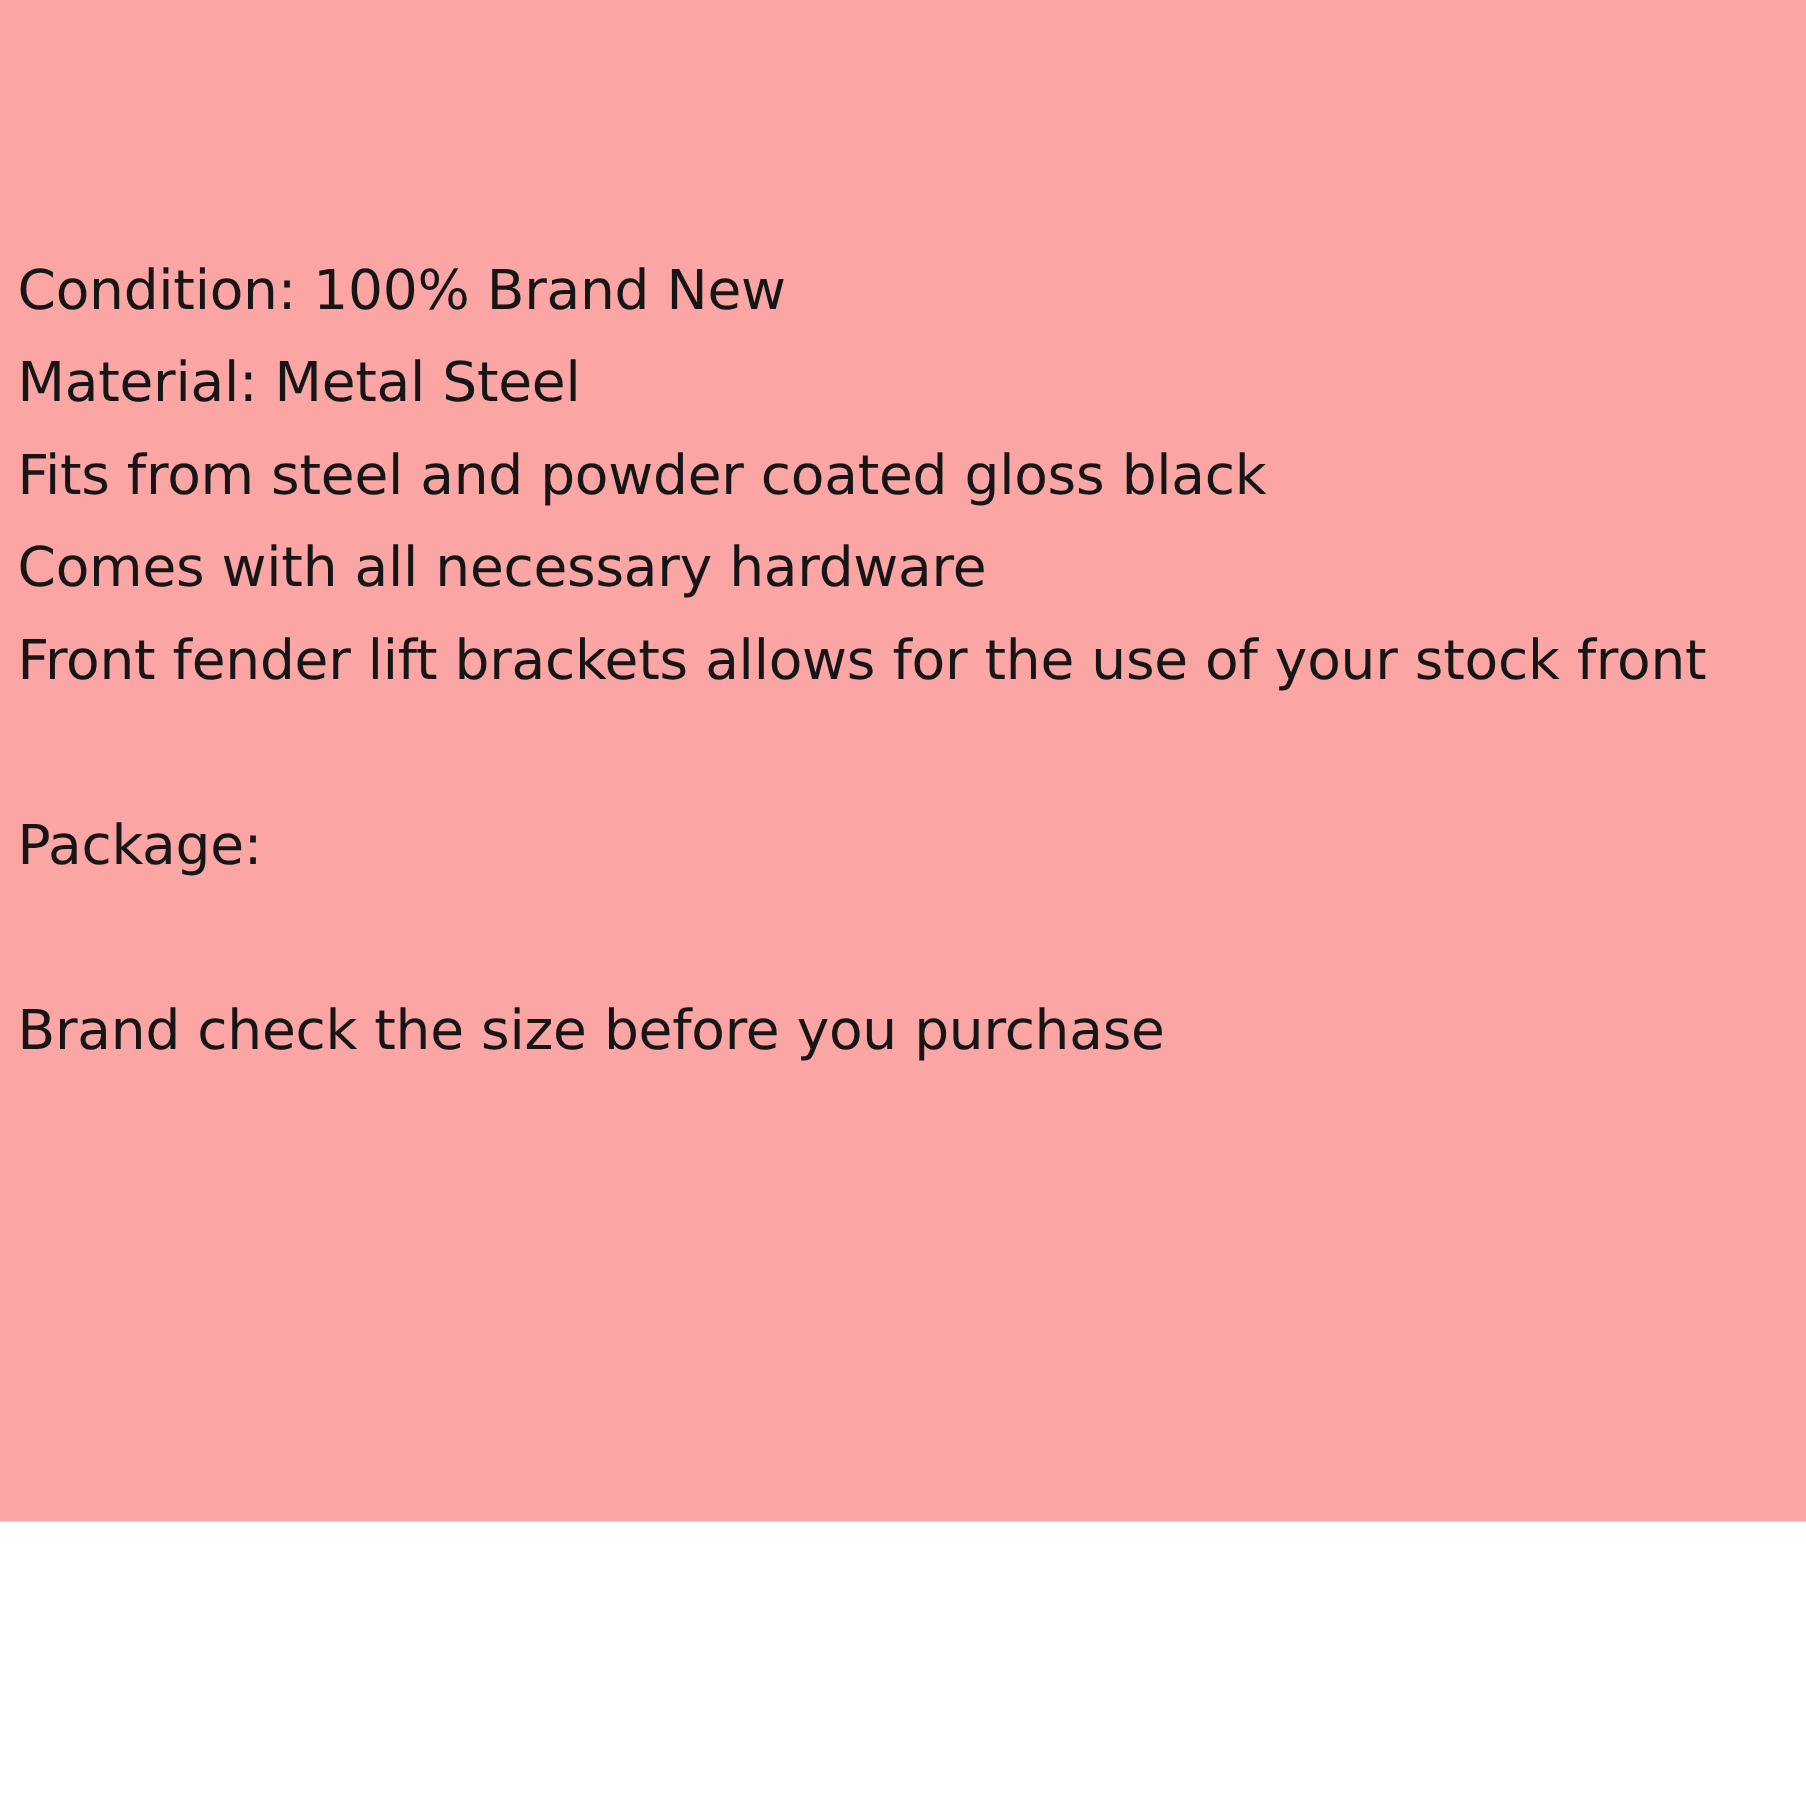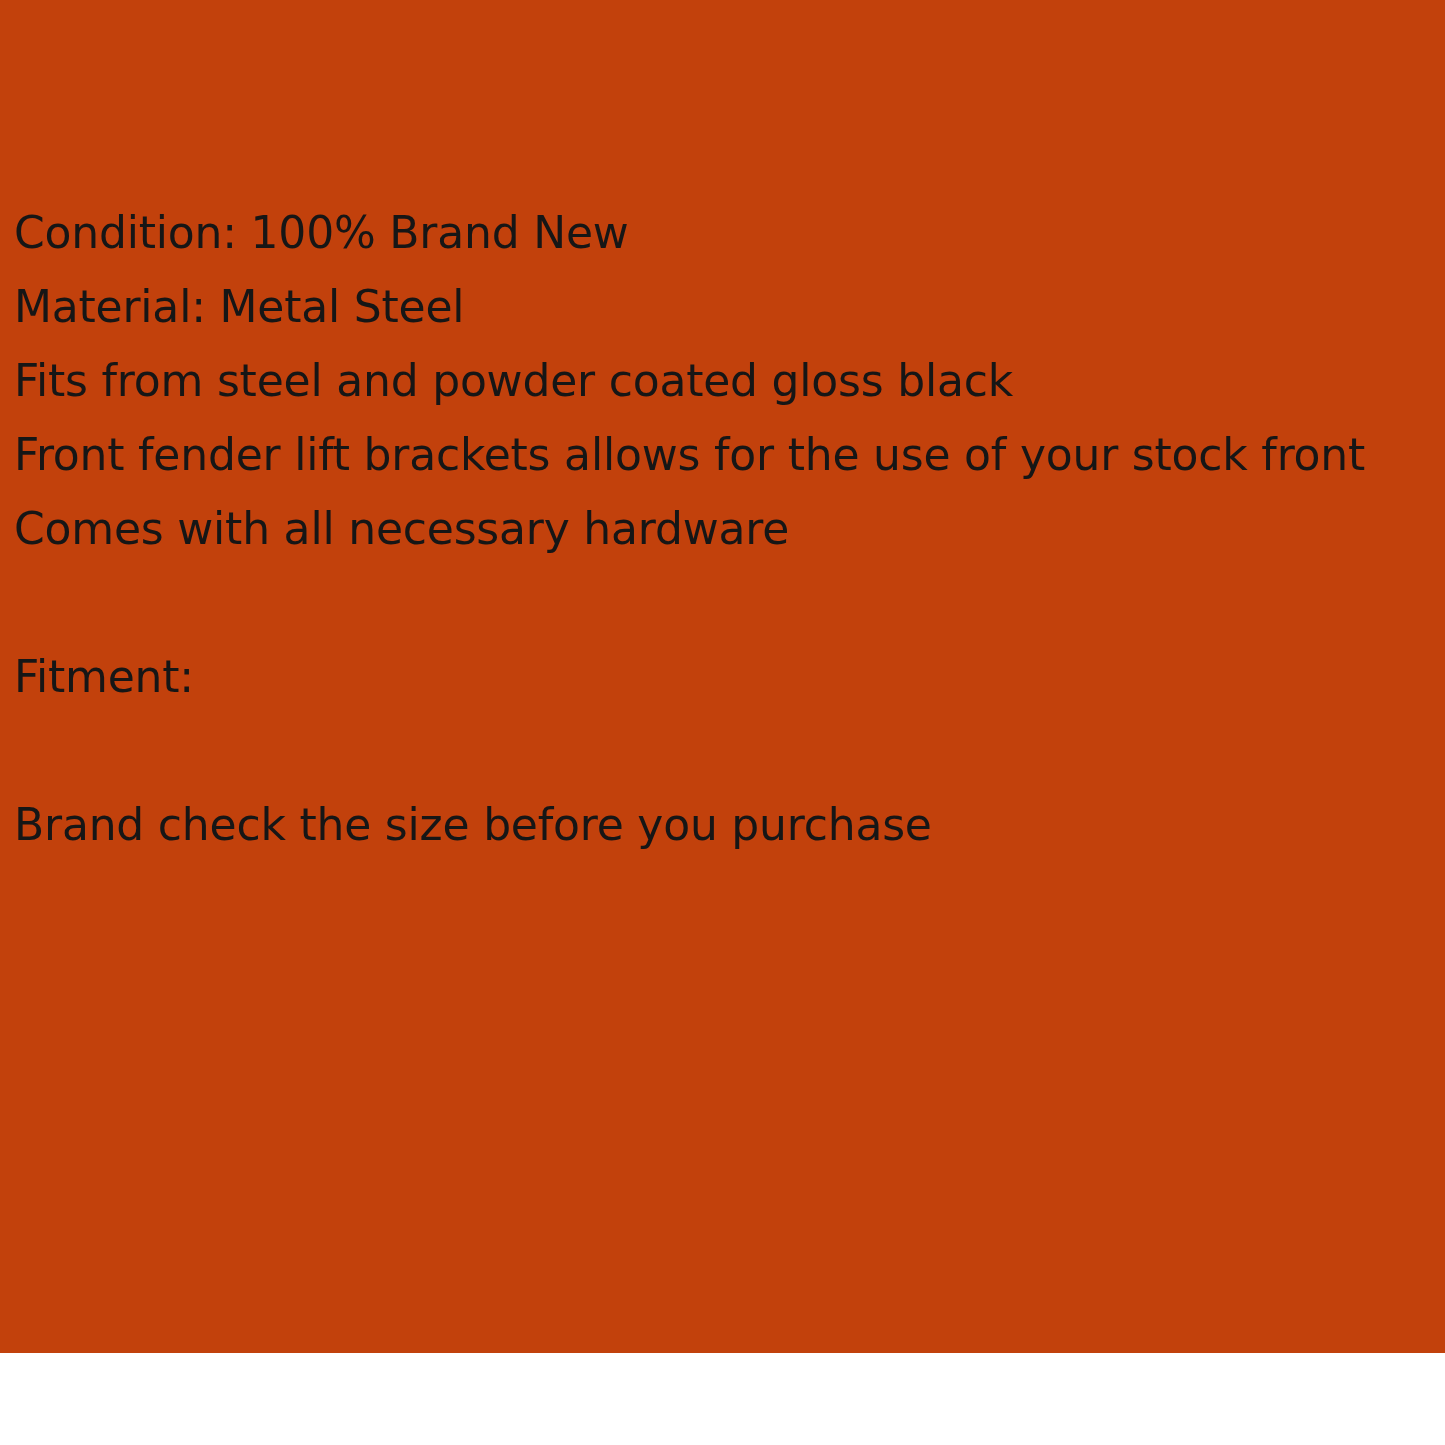--- a/index.html
+++ b/index.html
@@ -10,23 +10,23 @@
     width: 1445px;
     height: 1445px;
     background: #ffffff;
     font-family: "DejaVu Sans", sans-serif;
     color: #1a1a1a;
     overflow: hidden;
   }
   .sheet {
     box-sizing: border-box;
     width: 1445px;
-    height: 1353px;
+    height: 1217px;
     padding: 196px 20px 0 14px;
-    background: #c2410c;
+    background: #fca5a5;
   }
   .spec-list {
     display: block;
   }
   .spec-line {
     font-size: 44px;
     line-height: 74px;
     font-weight: 400;
     letter-spacing: -0.2px;
     white-space: pre;
@@ -38,28 +38,28 @@
 </style>
 </head>
 <body>
 
 <div class="sheet">
 
   <div class="spec-list">
     <div class="spec-line">Condition: 100% Brand New</div>
     <div class="spec-line">Material: Metal Steel</div>
     <div class="spec-line">Fits from steel and powder coated gloss black</div>
+    <div class="spec-line">Comes with all necessary hardware</div>
     <div class="spec-line">Front fender lift brackets allows for the use of your stock front</div>
-    <div class="spec-line">Comes with all necessary hardware</div>
   </div>
 
   <div class="block-gap"></div>
 
   <div class="spec-list">
-    <div class="spec-line">Fitment:</div>
+    <div class="spec-line">Package:</div>
   </div>
 
   <div class="block-gap"></div>
 
   <div class="spec-list">
     <div class="spec-line">Brand check the size before you purchase</div>
   </div>
 
 </div>
 

